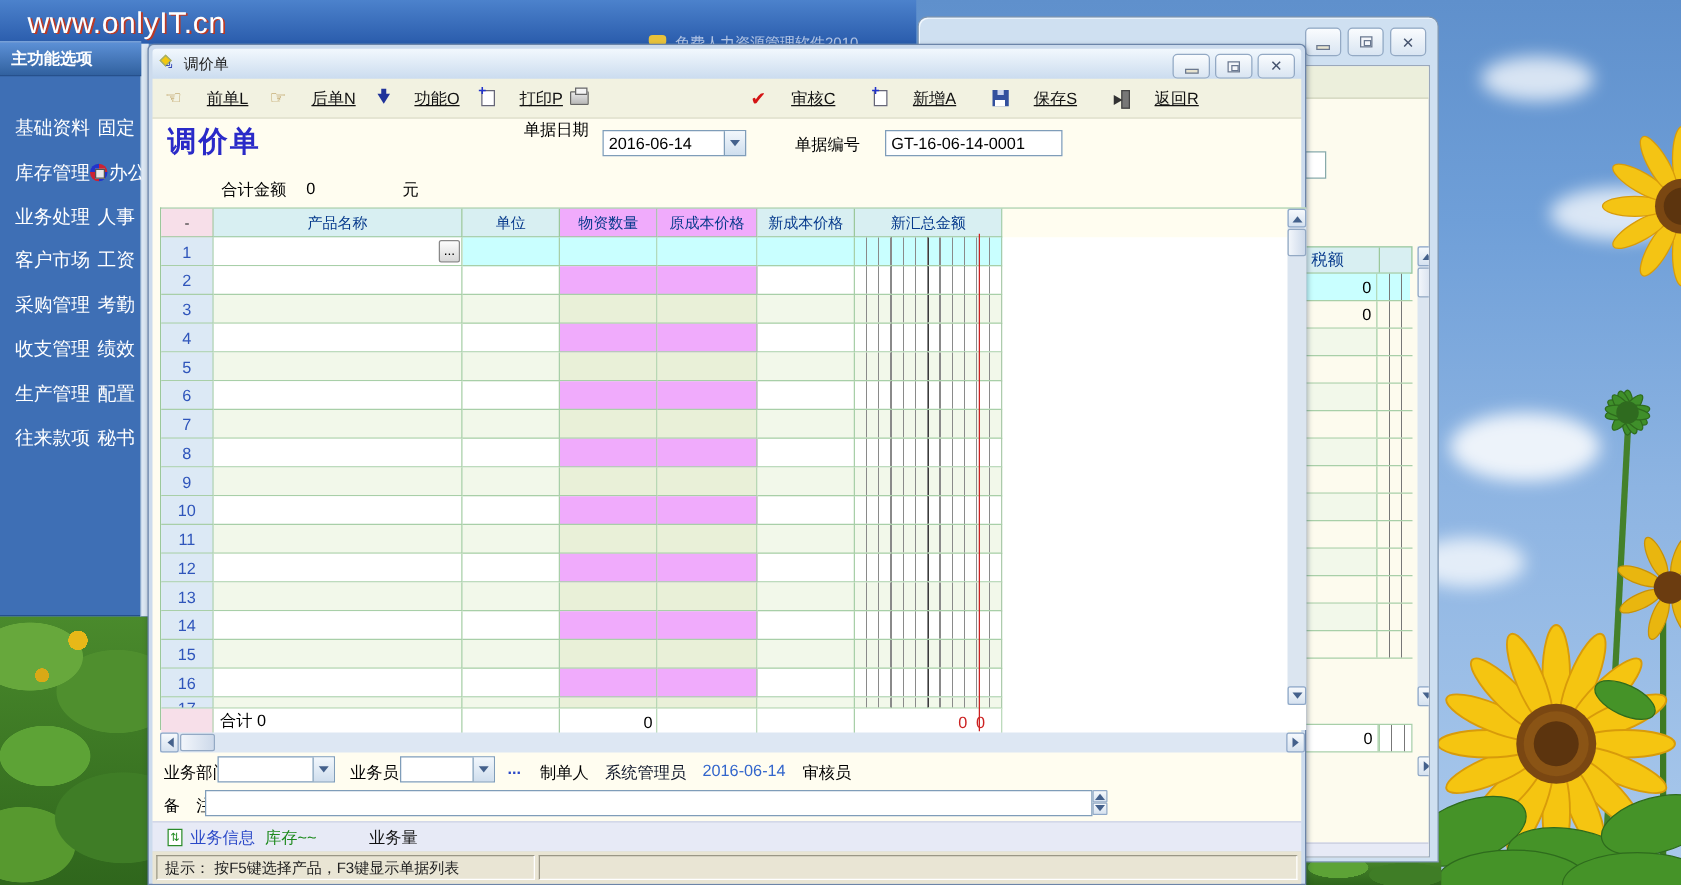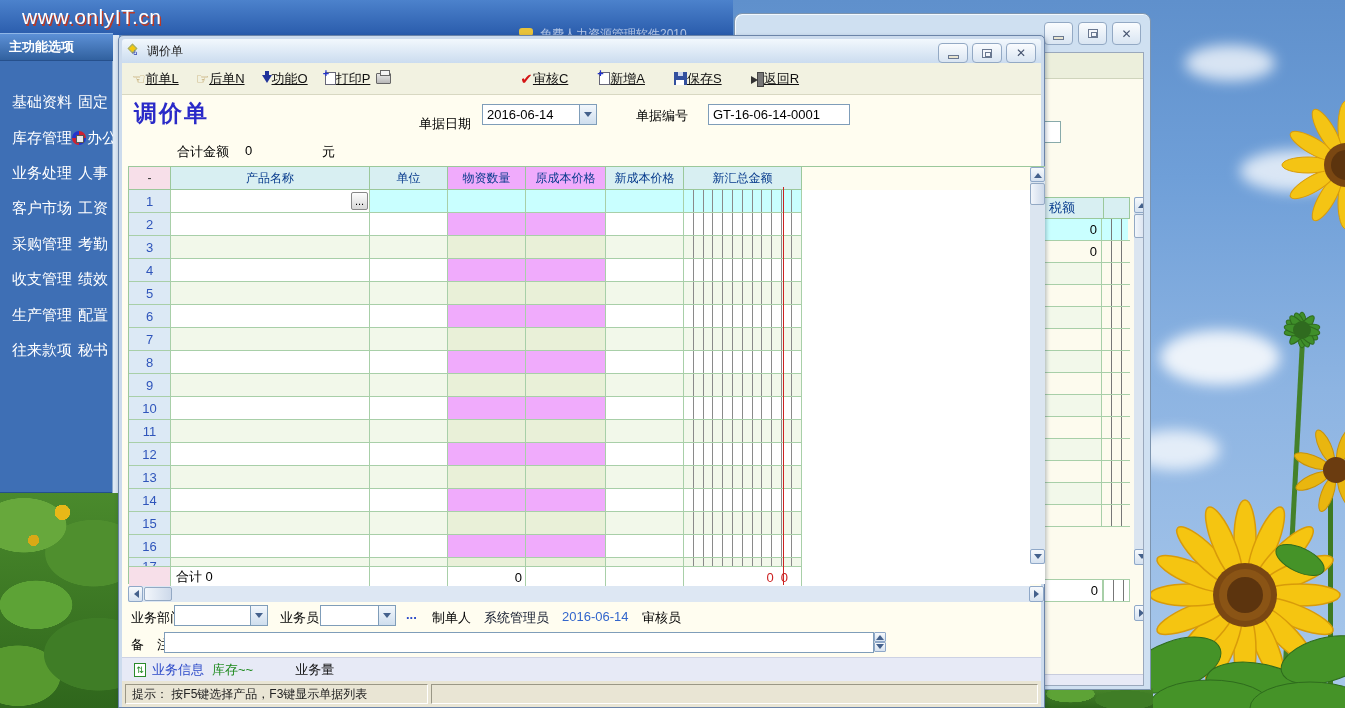--- a/index.html
+++ b/index.html
@@ -20,21 +20,21 @@
  radial-gradient(ellipse 70px 50px at 15% 85%,#57992f 0 60%,transparent 61%),
  linear-gradient(180deg,#4a8a2c,#2f661c)}
 .bottomfoliage{position:absolute;left:1043px;top:688px;width:110px;height:20px;
  background:radial-gradient(ellipse 40px 14px at 25% 30%,#5da336 0 60%,transparent 61%),
  radial-gradient(ellipse 50px 16px at 75% 60%,#3f7d26 0 60%,transparent 61%),
  linear-gradient(180deg,#48872b,#2f661c)}
 
 
 .main-win{position:absolute;left:0;top:0;width:733px;height:493px}
 .main-top{position:absolute;left:0;top:0;width:733px;height:35px;background:linear-gradient(180deg,#4c82cc,#2a5cac)}
-.brand{position:absolute;left:22px;top:5px;font-size:21px;color:#fff;letter-spacing:.5px;text-shadow:1.5px 1.5px 0 rgba(195,55,30,.95)}
+.brand{position:absolute;left:22px;top:5px;font-size:24px;color:#fff;letter-spacing:.5px;text-shadow:1.5px 1.5px 0 rgba(195,55,30,.95)}
 .faint-cap{position:absolute;left:540px;top:26px;font-size:12px;color:rgba(235,240,250,.7);white-space:nowrap}
 .faint-ico{position:absolute;left:519px;top:28px;width:14px;height:8px;background:#e8c23a;border-radius:3px}
 .sidebar{position:absolute;left:0;top:35px;width:119px;height:458px;background:#3e6fb5;border-bottom:1px solid #24508c}
 .side-edge{position:absolute;left:112px;top:35px;width:7px;height:458px;background:#dde8f4;border-left:1px solid #8aa8cc}
 .side-head{position:absolute;left:0;top:33px;width:113px;height:28px;background:linear-gradient(180deg,#5c90d6,#31619f);
  border-top:1px solid #8fb6e6;border-bottom:1px solid #26508c;color:#fff;font-size:13px;font-weight:bold;
  display:flex;align-items:center;padding-left:9px}
 .menu{position:absolute;left:0;top:85px;width:113px}
 .menu-row{height:35.4px;display:flex;align-items:center;overflow:hidden}
 .m-left{width:78px;padding-left:12px;color:#fff;font-size:15px;white-space:nowrap}
@@ -83,21 +83,21 @@
  background:linear-gradient(180deg,#f2f8fd,#cbdcef);display:flex;align-items:center;padding-left:6px}
 .dlg-ico{width:14px;height:14px;position:relative;margin-right:5px;flex:none}
 .dlg-ico .dia{position:absolute;left:1px;top:1px;width:7px;height:7px;background:#f2c80f;border:1px solid #9a7;transform:rotate(45deg)}
 .dlg-ico .chev{position:absolute;left:5px;top:3px;color:#2a3fb0;font-size:10px;transform:rotate(45deg)}
 .dlg-title{font-size:12px;color:#222}
 .dlg-btns{position:absolute;top:7px;right:8px;display:flex;gap:4px}
 .dlg-btns .win-btn{width:30px;height:20px}
 .dlg-toolbar{position:absolute;left:3px;top:27px;width:919px;height:32px;background:#f2f2e1;border-bottom:1px solid #d8d8c2;
  display:flex;align-items:center;padding-left:10px;font-size:13px;color:#111}
 .tb-item{display:flex;align-items:center;margin-right:17px;white-space:nowrap}
-.tb-item .lbl{text-decoration:underline;margin-left:0}
+.tb-item .lbl{text-decoration:underline;margin-left:20px}
 .hand{font-size:15px;color:#b4924a;line-height:1}
 .dn-arrow{width:0;height:0;border:5px solid transparent;border-top:8px solid #20339a;position:relative;top:3px}
 .dn-arrow::before{content:"";position:absolute;left:-2px;top:-12px;width:4px;height:5px;background:#20339a}
 .page-ico{width:11px;height:13px;background:#fff;border:1px solid #667;position:relative}
 .page-ico::before{content:"+";position:absolute;left:-3px;top:-6px;color:#2233cc;font-weight:bold;font-size:11px}
 .printer-ico{width:15px;height:11px;background:linear-gradient(180deg,#e8e8e8,#b8b8b8);border:1px solid #666;border-radius:1px;position:relative}
 .printer-ico::before{content:"";position:absolute;left:3px;top:-4px;width:8px;height:4px;background:#f4f4f4;border:1px solid #666}
 .check{color:#d41414;font-size:15px;font-weight:bold}
 .floppy{width:13px;height:13px;background:#33509e;position:relative}
 .floppy::before{content:"";position:absolute;left:2px;bottom:0;width:8px;height:5px;background:#fff}
@@ -477,21 +477,21 @@
       </span>
     <span class="tb-item" style="margin-left:12px">
         <span class="exit-ico"></span>
         <span class="lbl">返回R</span>
       </span>
   </div>
 
   <div class="dlg-form">
     <div class="doc-title">调价单</div>
 
-    <div class="f-label" style="left:297px;top:20px">单据日期</div>
+    <div class="f-label" style="left:297px;top:0">单据日期</div>
     <div class="combo" style="left:360px;top:9px;width:115px">
       <span class="cval">2016-06-14</span>
       <span class="cbtn">
           <span class="tri-dn"></span>
         </span>
     </div>
     <div class="f-label" style="left:514px;top:12px">单据编号</div>
     <div class="tbox" style="left:586px;top:9px;width:142px">GT-16-06-14-0001</div>
 
     <div class="f-label" style="left:55px;top:48px">合计金额</div>

